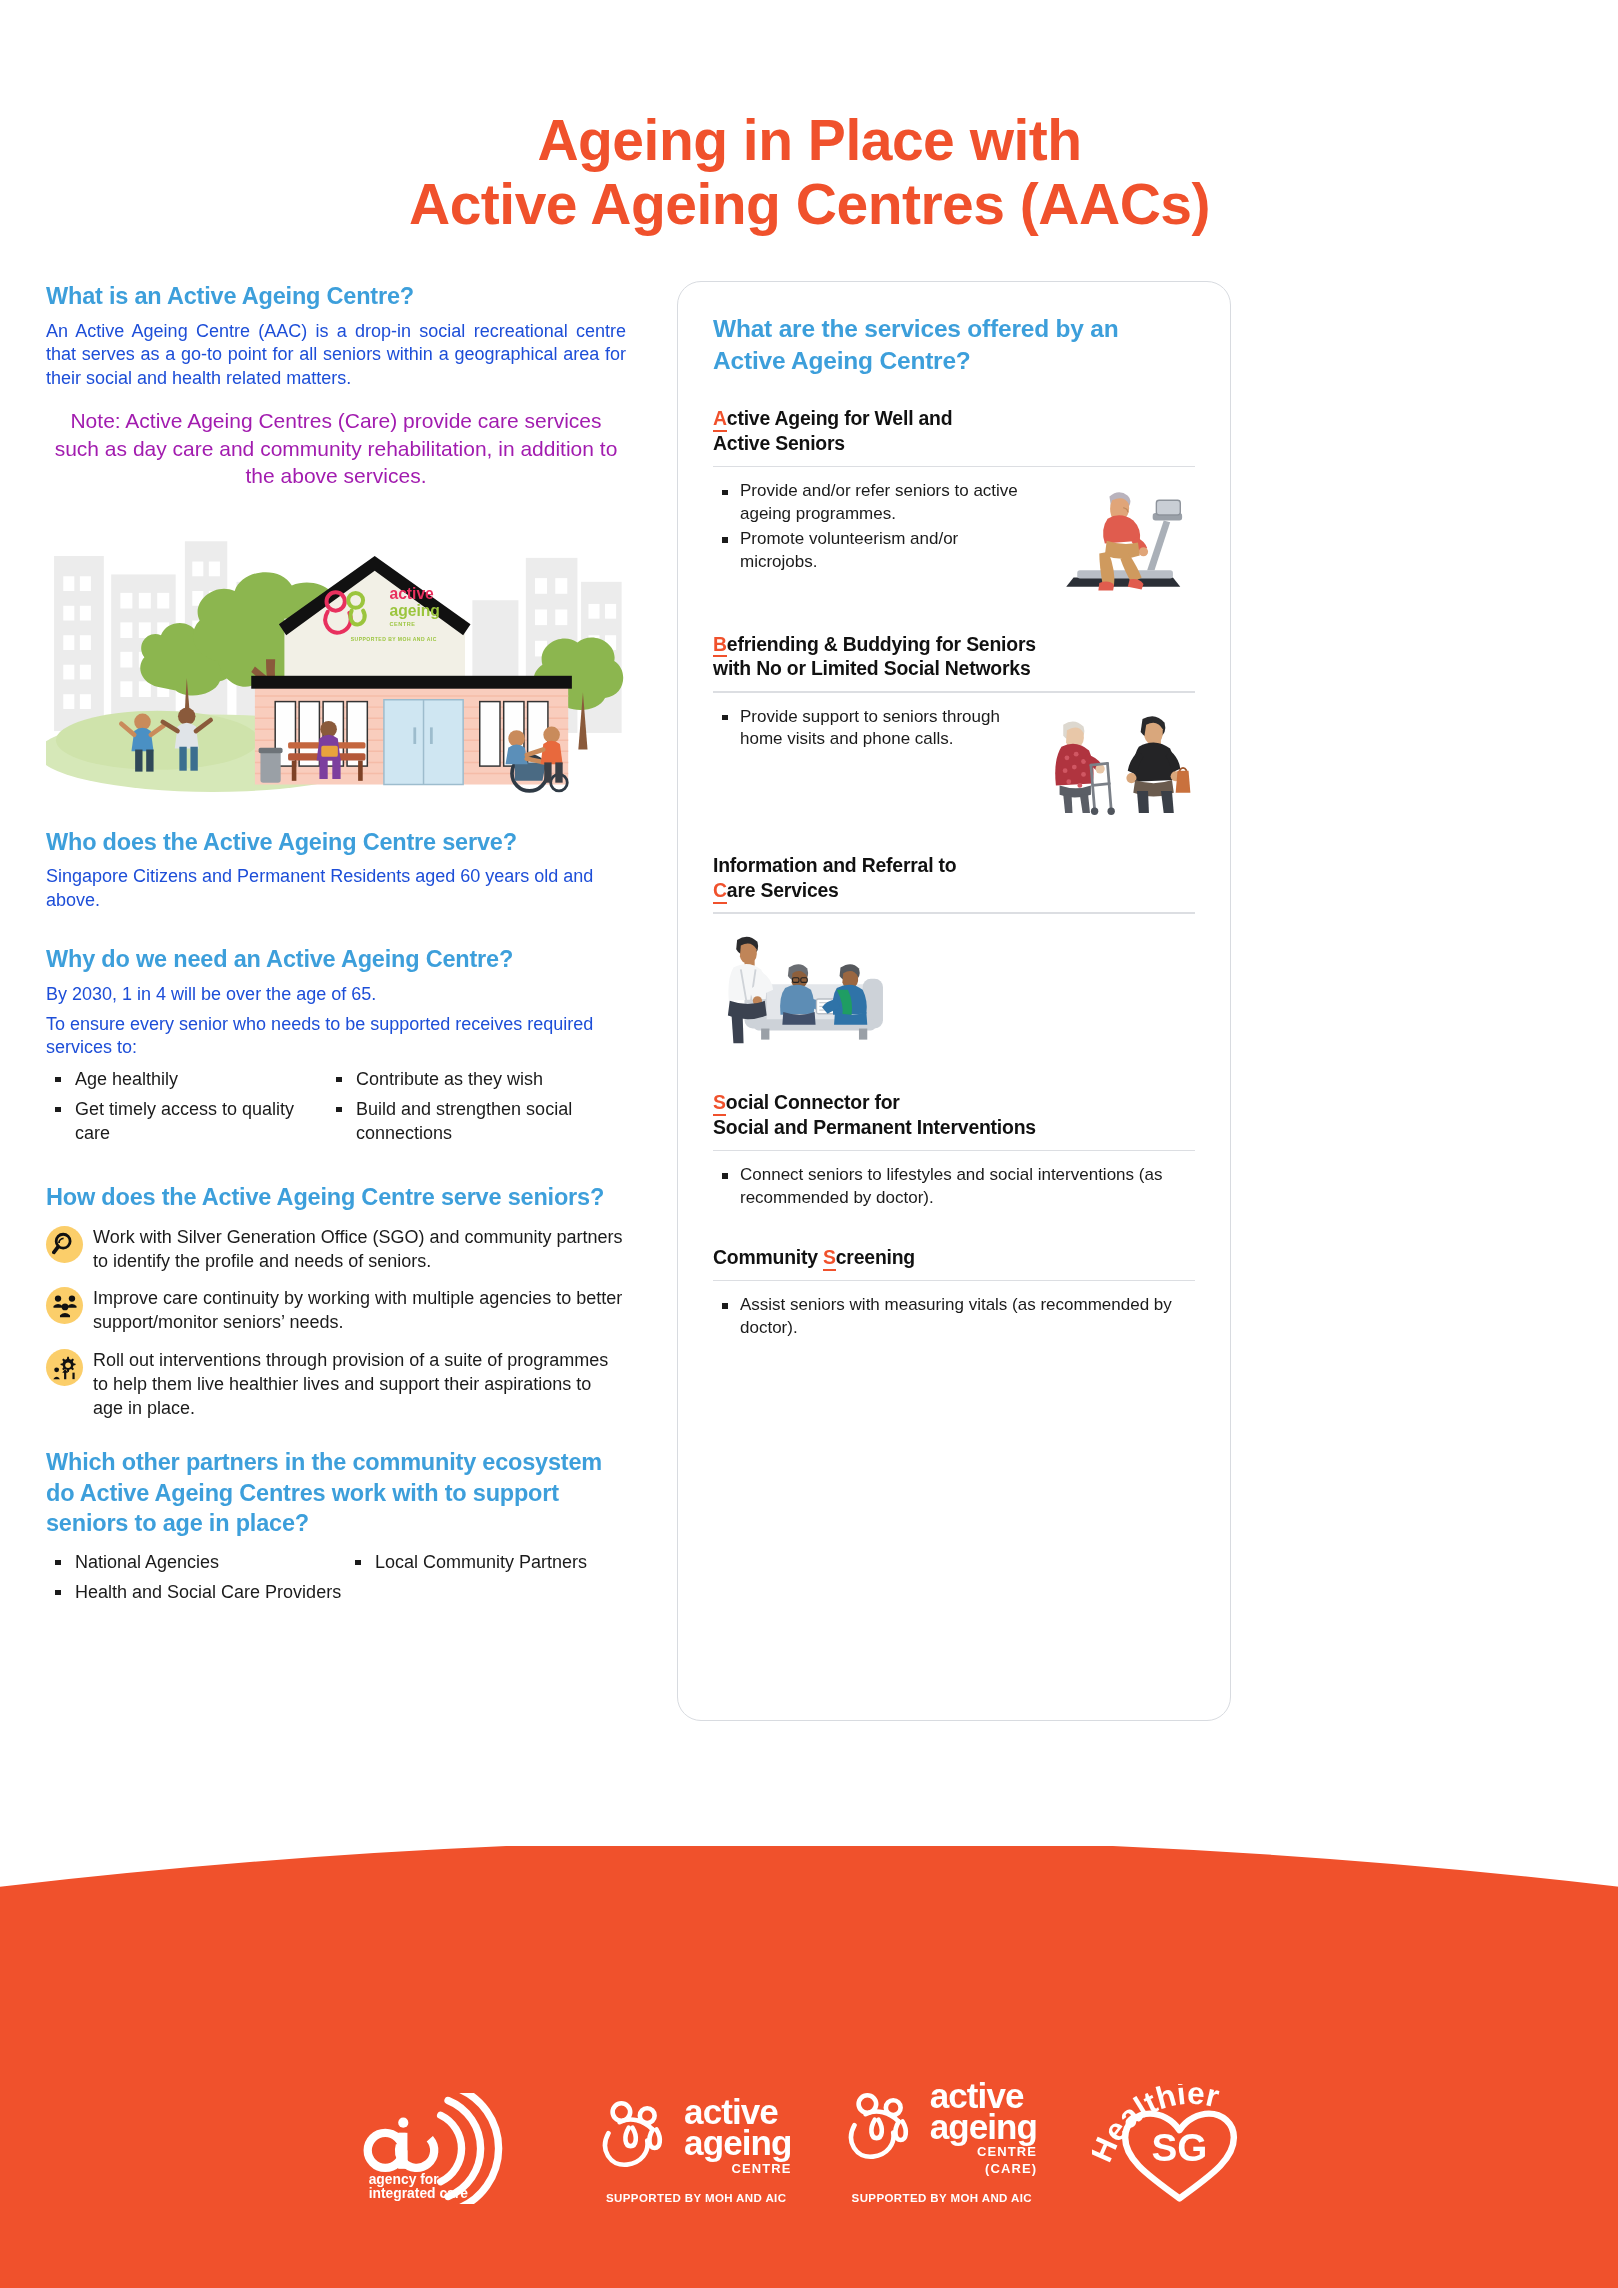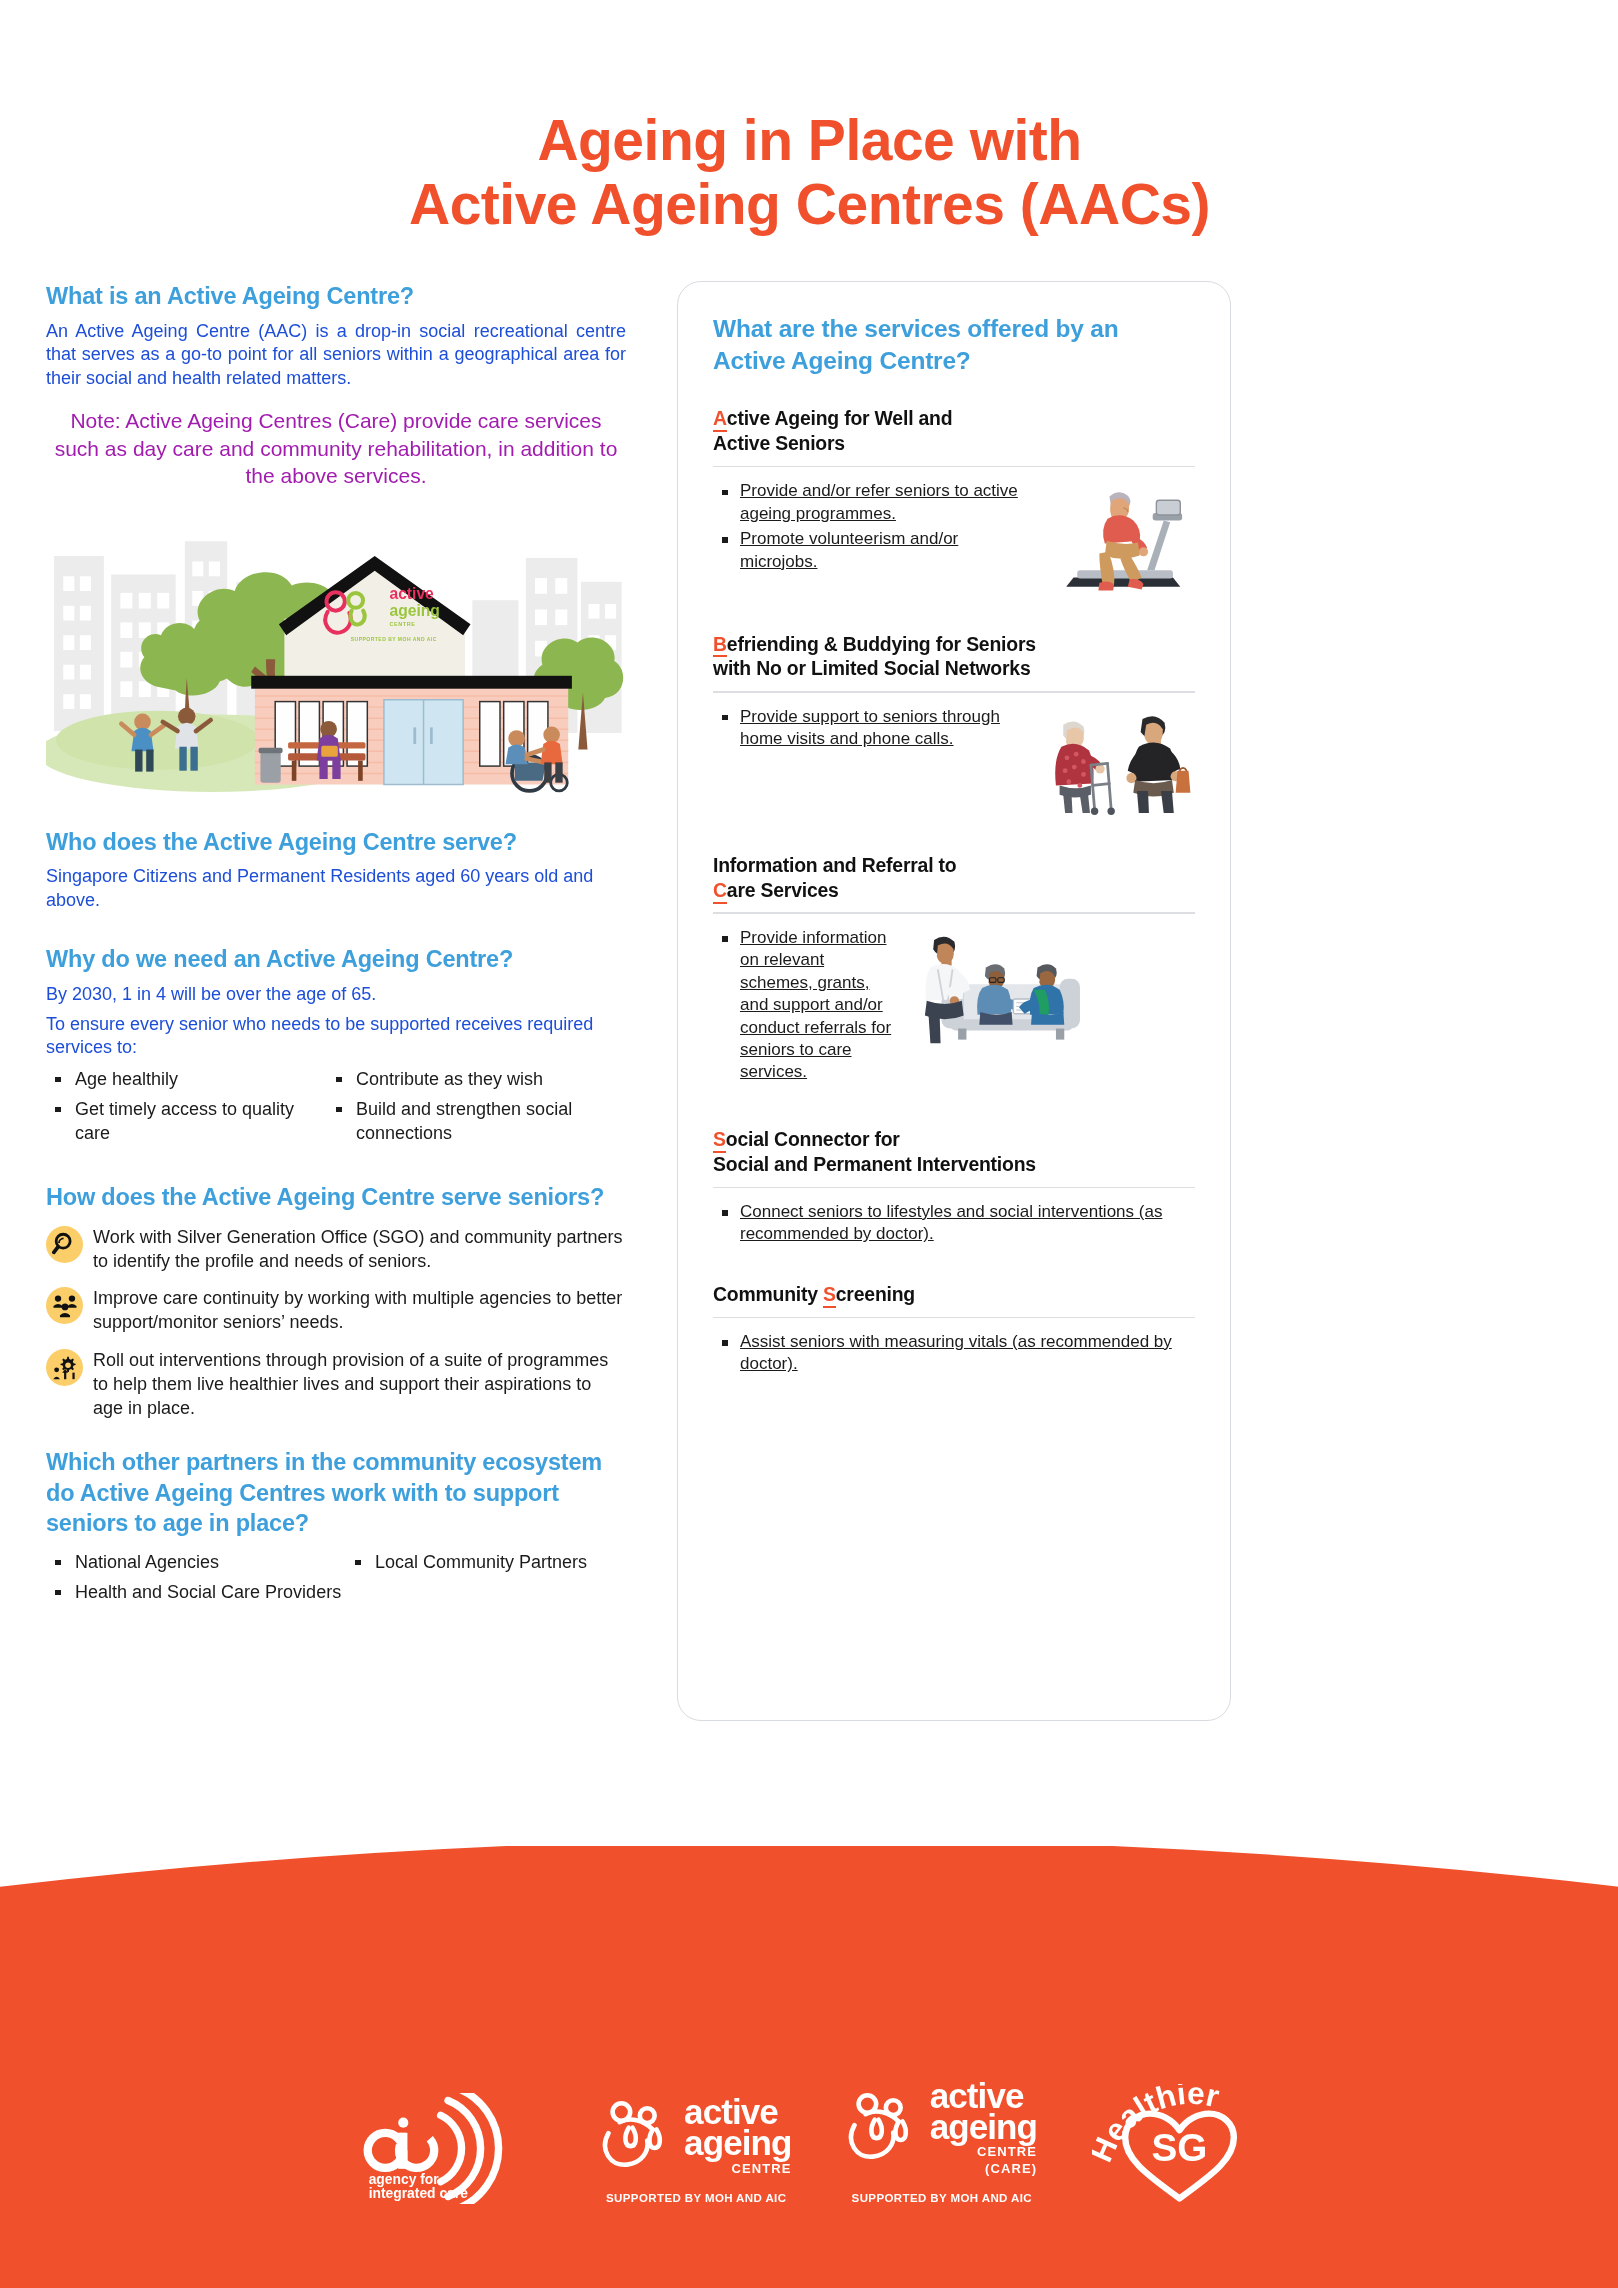--- a/index.html
+++ b/index.html
@@ -145,21 +145,20 @@
   }
   .svc .rule {
     height: 1.4px;
     background: #dcdee2;
     margin: 10px 0 13px 0;
   }
   .svc-body {
     display: flex;
     align-items: flex-start;
     gap: 17px;
-    text-decoration: underline;
   }
   .svc-body .bul { flex: 1 1 auto; }
   .svc-body .art { flex: 0 0 auto; }
   ul.sq.svc-list > li {
     font-size: 17px;
     line-height: 1.32;
     margin-bottom: 2.8px;
     padding-left: 27px;
   }
   ul.sq.svc-list > li::before { top: 9.2px; }
@@ -594,23 +593,20 @@
 
       <div class="svc-spacer"></div>
 
       <div class="svc">
         <h3>
           <span>Information and Referral to</span><br>
           <span class="hl">C</span><span>are Services</span>
         </h3>
         <div class="rule"></div>
         <div class="svc-body">
-          <ul class="sq svc-list bul" style="max-width:180px;">
-            <li>Provide information on relevant schemes, grants, and support and/or conduct referrals for seniors to care services.</li>
-          </ul>
           <div class="art">
             <svg width="171" height="120" viewBox="0 0 185 130">
 
               <rect x="40" y="62" width="138" height="44" rx="8" fill="#e3e6ea"></rect>
               <rect x="34" y="56" width="24" height="54" rx="9" fill="#cdd2d8"></rect>
               <rect x="162" y="56" width="22" height="54" rx="9" fill="#cdd2d8"></rect>
               <rect x="44" y="100" width="132" height="12" rx="5" fill="#cdd2d8"></rect>
               <rect x="52" y="110" width="9" height="12" fill="#9aa0a7"></rect>
               <rect x="158" y="110" width="9" height="12" fill="#9aa0a7"></rect>
 

